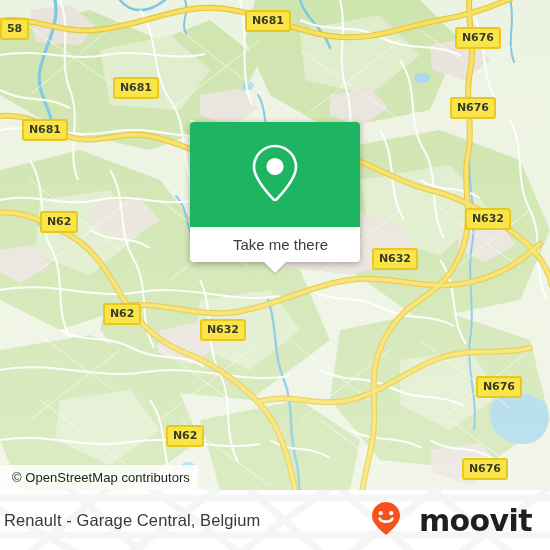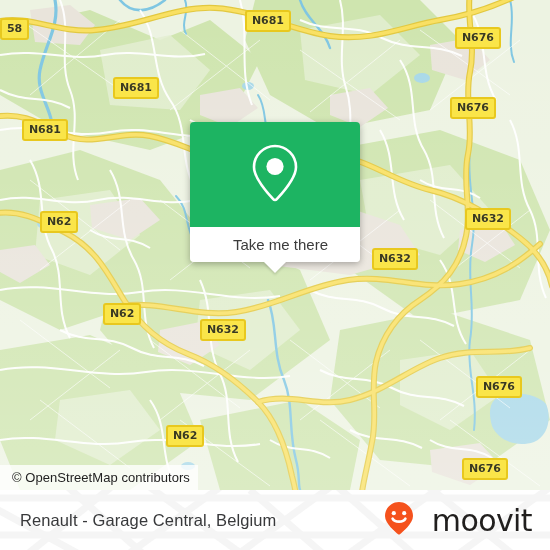--- a/index.html
+++ b/index.html
@@ -104,37 +104,37 @@
     left: 0; top: 490px;
     width: 550px; height: 60px;
     background: #FFFFFF;
     display: flex;
     align-items: center;
     overflow: hidden;
   }
   #footer-bg { position: absolute; left:0; top:0; opacity: .55; }
   #footer-title {
     position: relative;
-    margin-left: 20px;
+    margin-left: 4px;
     font-size: 16.5px;
     color: #38393B;
     letter-spacing: 0.1px;
     z-index: 2;
   }
   #brand {
     position: absolute;
     right: 18px; top: 50%;
     transform: translateY(-50%);
     display: flex;
     align-items: center;
     z-index: 2;
   }
   #brand-word {
     font-family: "DejaVu Sans", sans-serif;
-    font-weight: normal;
+    font-weight: bold;
     font-size: 30px;
     color: #211F1E;
     letter-spacing: -0.6px;
     margin-left: 18px;
   }
 </style>
 </head>
 <body>
 
 <div id="app">

